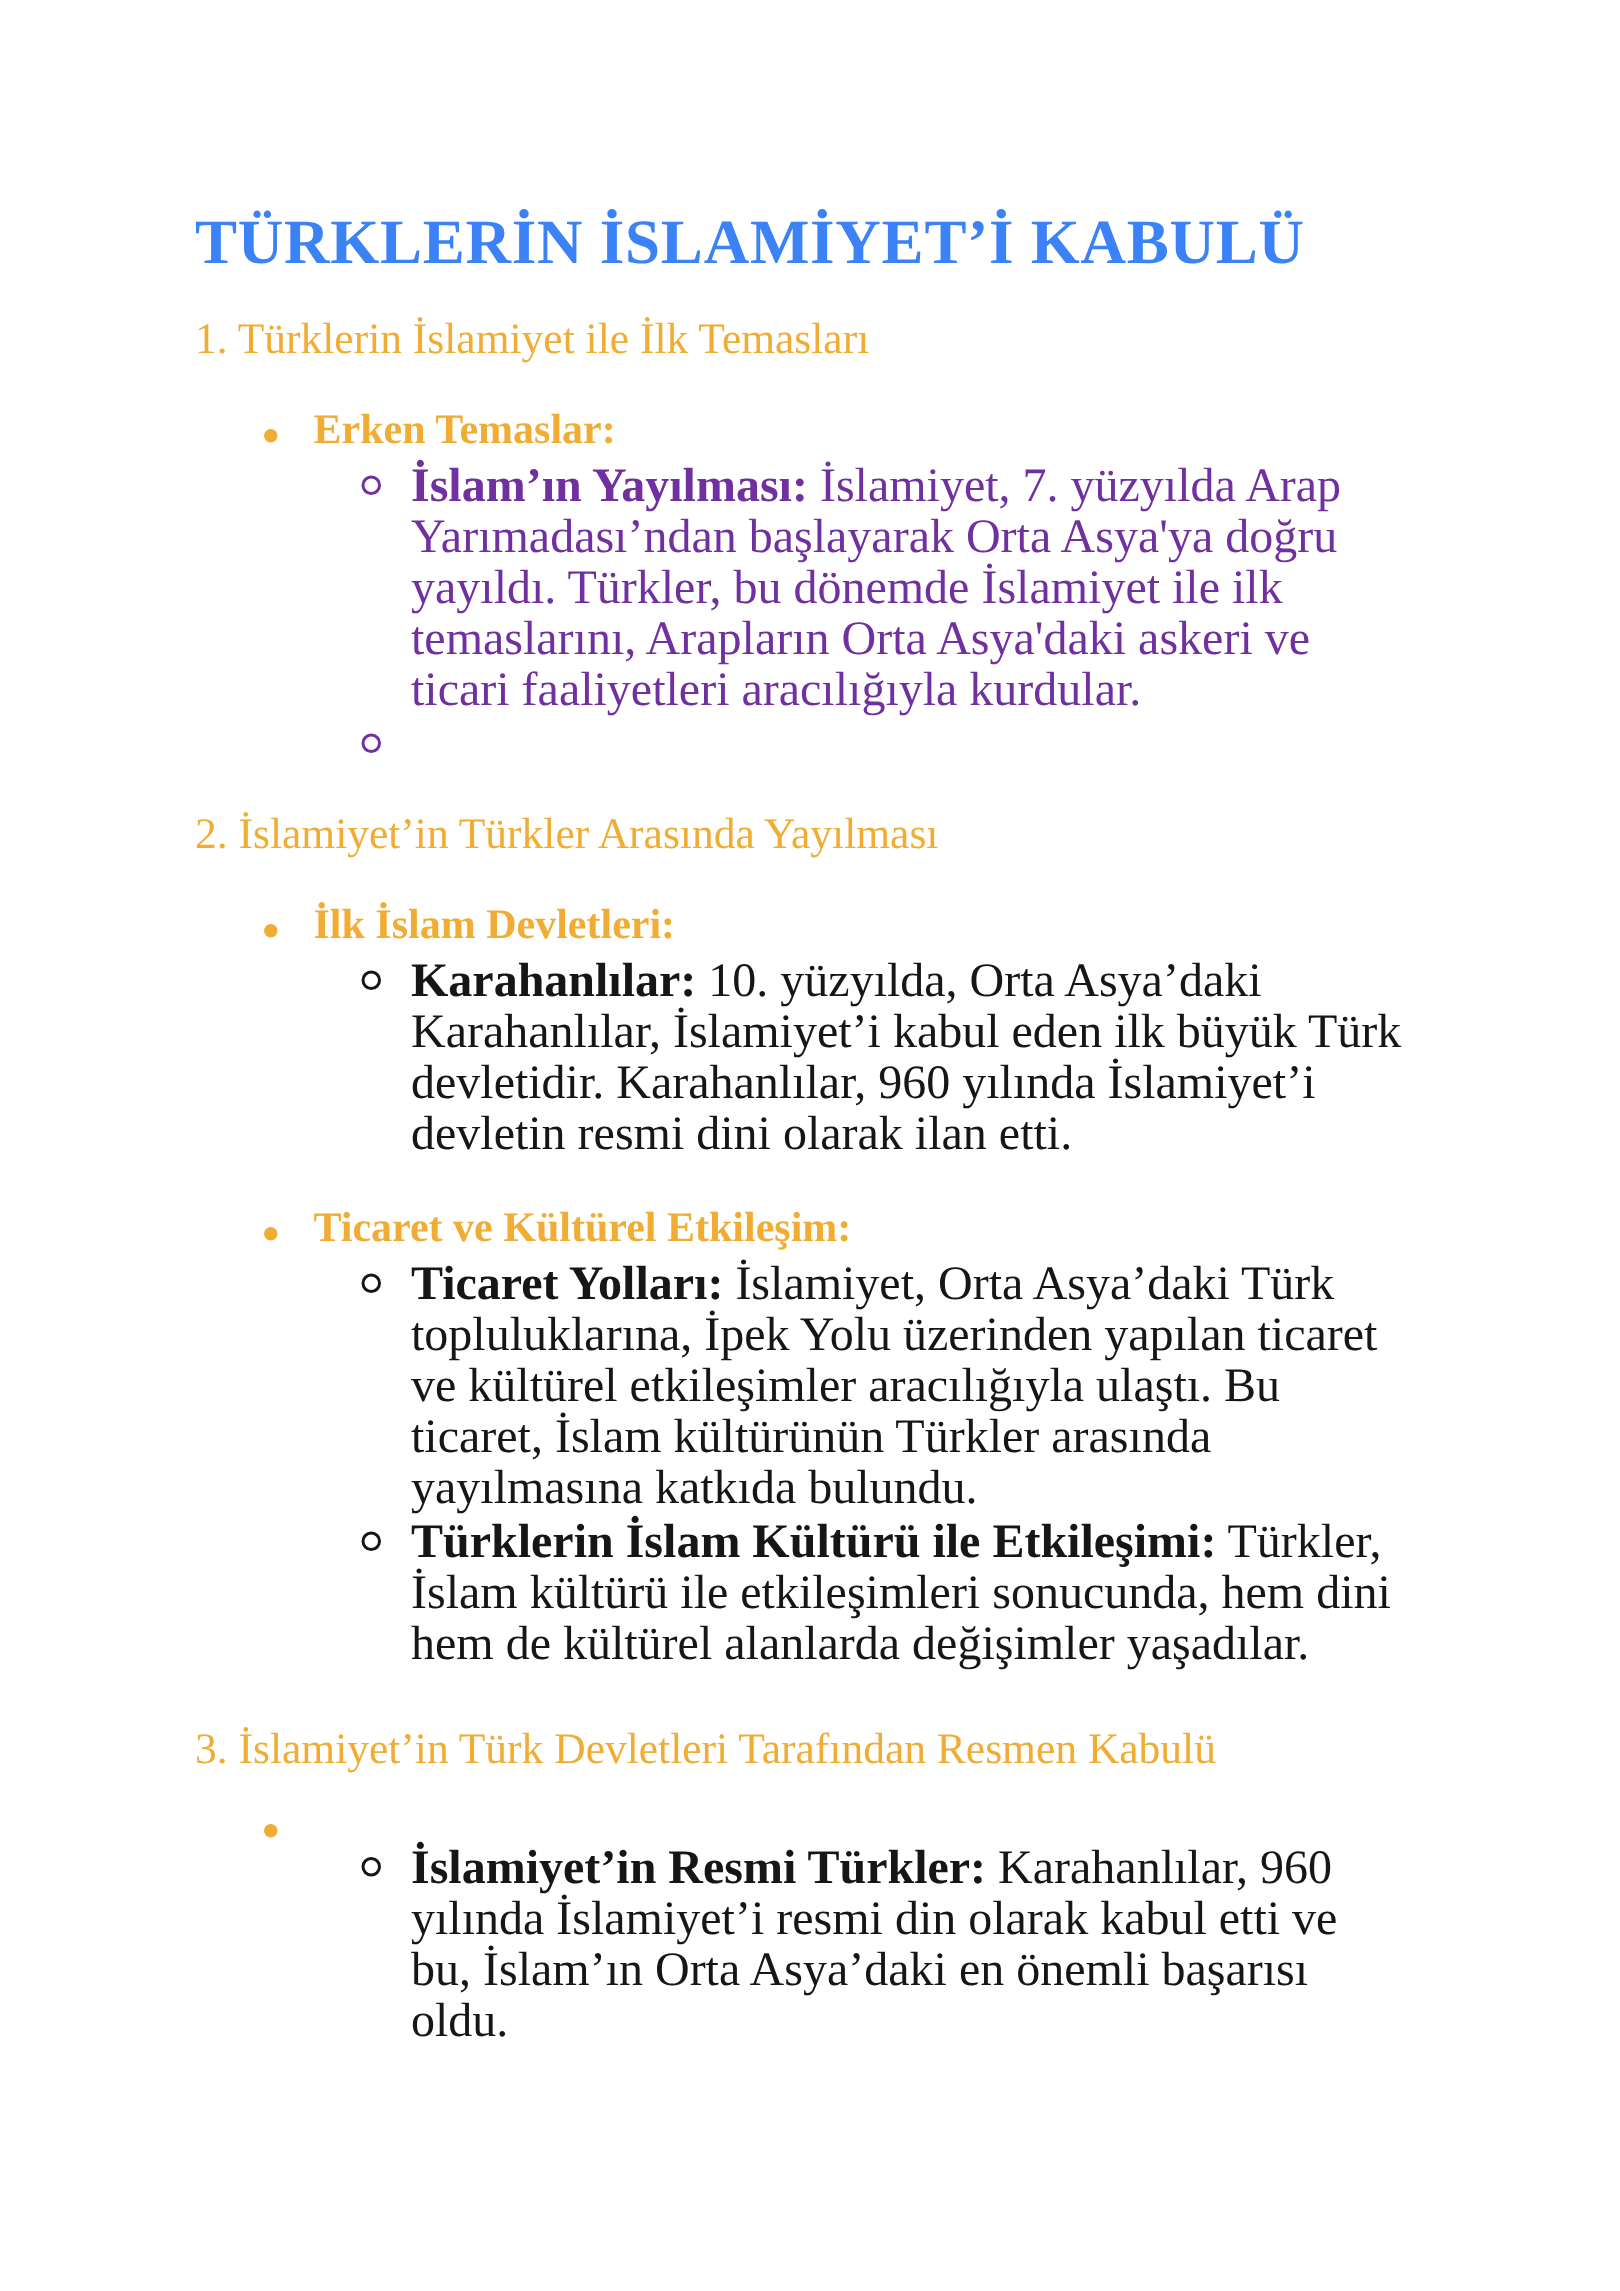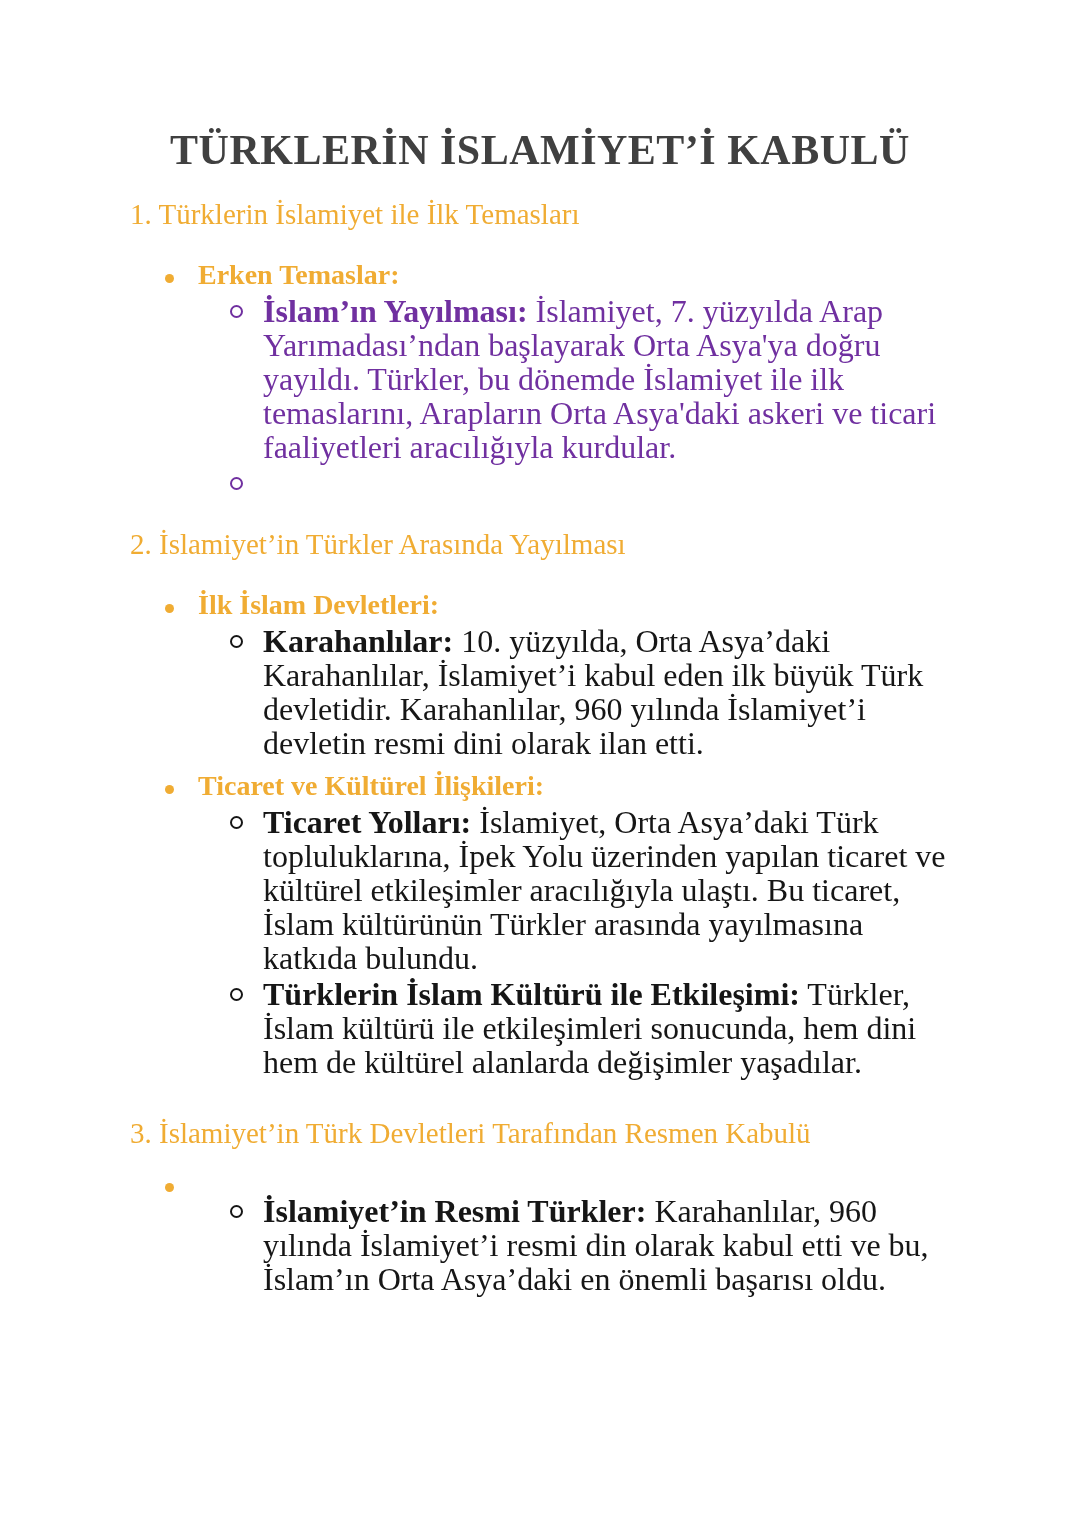--- a/index.html
+++ b/index.html
@@ -7,35 +7,34 @@
     position:relative;
     width:1080px;height:1527px;
     background:#ffffff;
     box-sizing:border-box;
     padding:126px 130px 0 130px;
     font-family:"Liberation Serif","DejaVu Serif",serif;
     color:#161616;
     overflow:hidden;
   }
   h1.doc-title{
-    margin:0 0 22px 0;
+    margin:12px 0 22px 0;
     font-size:42px;line-height:48px;
     font-weight:bold;
-    text-align:center;
-    color:#404040;
+    color:#3b82f6;
     letter-spacing:0.5px;
   }
   h2.sec-heading{
     margin:36px 0 26px 0;
     font-size:29px;line-height:36px;
     font-weight:normal;
     color:#F0AC33;
   }
   h2.sec-heading.first{margin-top:0;}
-  .group{margin:1px;}
+  .group{margin:12px;}
   .l1-row{
     display:flex;align-items:baseline;
     margin:0 0 2px 0;
   }
   .b1{
     flex:0 0 auto;
     width:9px;height:9px;border-radius:50%;
     background:#F0AC33;
     margin-left:34px;margin-right:24px;
     align-self:center;
@@ -103,21 +102,21 @@
       <span class="b2"></span>
       <p class="l2-text"><strong>Karahanlılar:</strong> <span>10. yüzyılda, Orta Asya’daki Karahanlılar, İslamiyet’i kabul eden ilk büyük Türk devletidir. Karahanlılar, 960 yılında İslamiyet’i devletin resmi dini olarak ilan etti.</span></p>
     </div>
   </div>
 
   <div class="sec-gap"></div>
 
   <div class="group">
     <div class="l1-row">
       <span class="b1"></span>
-      <span class="l1-label">Ticaret ve Kültürel İlişkileri:</span>
+      <span class="l1-label">Ticaret ve Kültürel Etkileşim:</span>
     </div>
     <div class="l2-item">
       <span class="b2"></span>
       <p class="l2-text"><strong>Ticaret Yolları:</strong> <span>İslamiyet, Orta Asya’daki Türk topluluklarına, İpek Yolu üzerinden yapılan ticaret ve kültürel etkileşimler aracılığıyla ulaştı. Bu ticaret, İslam kültürünün Türkler arasında yayılmasına katkıda bulundu.</span></p>
     </div>
     <div class="l2-item">
       <span class="b2"></span>
       <p class="l2-text"><strong>Türklerin İslam Kültürü ile Etkileşimi:</strong> <span>Türkler, İslam kültürü ile etkileşimleri sonucunda, hem dini hem de kültürel alanlarda değişimler yaşadılar.</span></p>
     </div>
   </div>

